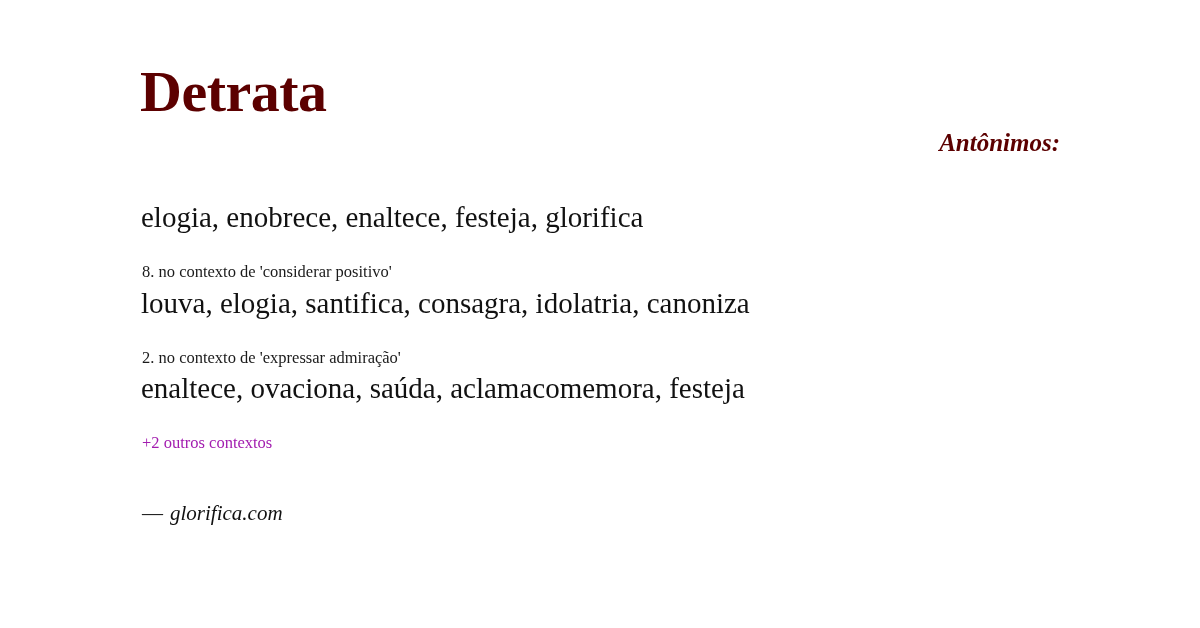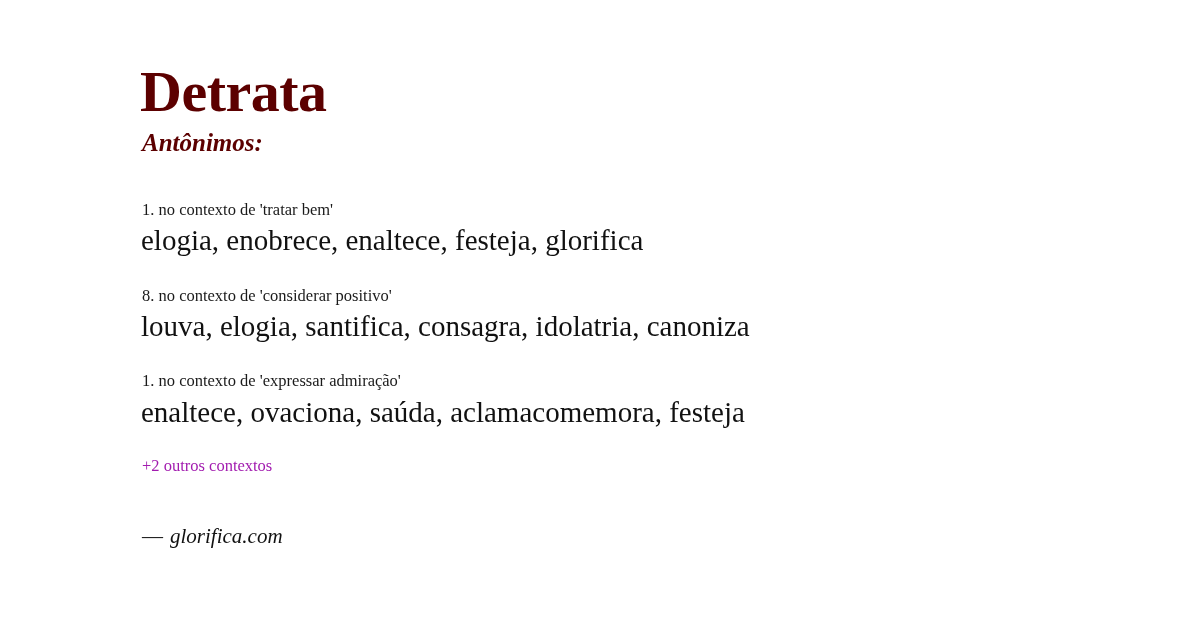--- a/index.html
+++ b/index.html
@@ -29,20 +29,21 @@
     margin: 0;
     letter-spacing: -0.5px;
   }
   .subtitle {
     font-family: "Liberation Serif", serif;
     font-weight: bold;
     font-style: italic;
     font-size: 25px;
     color: #5c0000;
     margin: 6px 0 0 2px;
+    text-align: right;
   }
   .entries {
     margin-top: 42px;
   }
   .entry {
     margin-bottom: 26px;
   }
   .entry-context {
     font-family: "Liberation Serif", serif;
     font-size: 16.5px;
@@ -80,31 +81,30 @@
 <body>
 
 <div class="page">
 
   <h1 class="headword">Detrata</h1>
   <div class="subtitle">Antônimos:</div>
 
   <div class="entries">
 
     <div class="entry">
-      <div class="entry-context">1. no contexto de 'tratar bem'</div>
       <div class="entry-words">elogia, enobrece, enaltece, festeja, glorifica</div>
     </div>
 
     <div class="entry">
       <div class="entry-context">8. no contexto de 'considerar positivo'</div>
       <div class="entry-words">louva, elogia, santifica, consagra, idolatria, canoniza</div>
     </div>
 
     <div class="entry">
-      <div class="entry-context">1. no contexto de 'expressar admiração'</div>
+      <div class="entry-context">2. no contexto de 'expressar admiração'</div>
       <div class="entry-words">enaltece, ovaciona, saúda, aclamacomemora, festeja</div>
     </div>
 
   </div>
 
   <div class="more-contexts">+2 outros contextos</div>
 
   <div class="source">
     <span class="dash">—</span><span>glorifica.com</span>
   </div>

